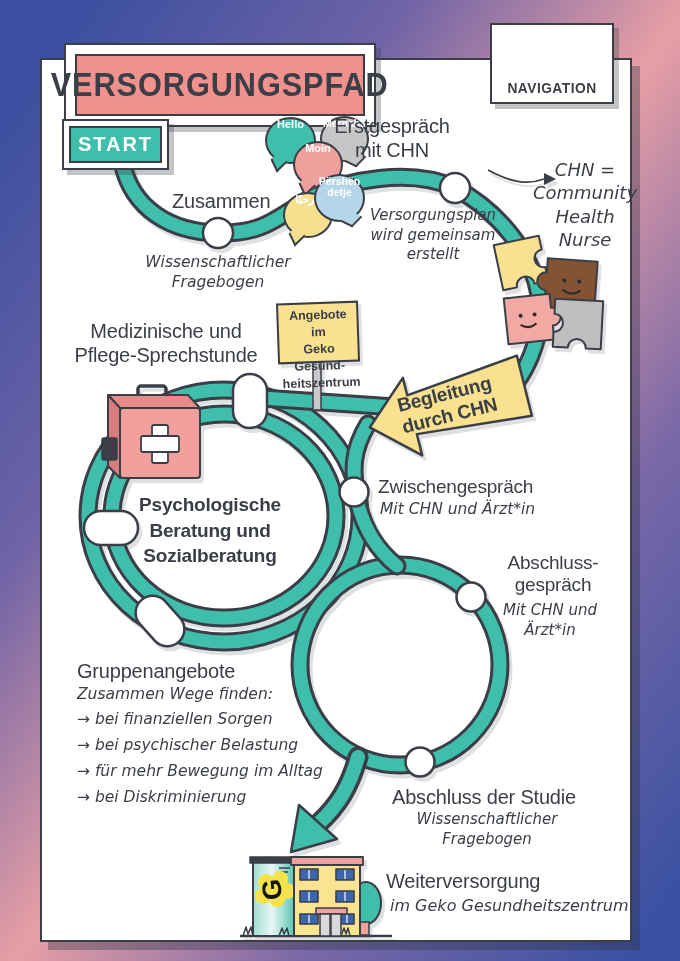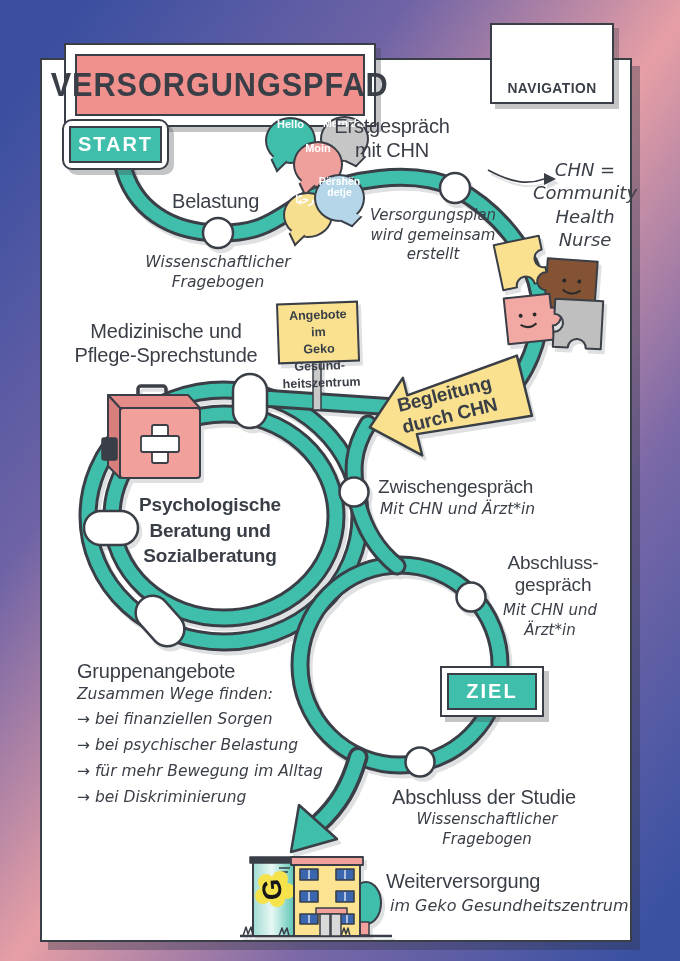--- a/index.html
+++ b/index.html
@@ -12,21 +12,21 @@
     box-shadow:8px 8px 0 rgba(44,48,66,.35);}
   
   .frame{background:#fff;border:2px solid #3a3f47;box-shadow:5px 5px 0 rgba(58,63,71,.3);}
   #titleFrame{left:64px;top:43px;width:308px;height:80px;border-width:2.5px;}
   #titleInner{left:9px;top:9px;right:9px;bottom:9px;background:#f0918e;border:2px solid #3a3f47;
     display:flex;align-items:center;justify-content:center;}
   #titleInner span{font-size:33px;font-weight:700;letter-spacing:1px;transform:scaleX(.93);white-space:nowrap;}
   #navBox{left:490px;top:23px;width:120px;height:77px;}
   #navText{left:0;right:0;bottom:6px;text-align:center;font-size:14.5px;font-weight:600;letter-spacing:.5px;transform:scaleX(.95);}
   .marker{border-width:2px;}
-  #startBox{left:62px;top:119px;width:103px;height:47px;border-radius:10px;}
+  #startBox{left:62px;top:119px;width:103px;height:47px;}
   #zielBox{left:440px;top:666px;width:100px;height:47px;}
   .markerInner{left:5px;top:5px;right:5px;bottom:5px;background:#3fbfab;border:2px solid #3a3f47;
     display:flex;align-items:center;justify-content:center;color:#fff;font-weight:700;font-size:20px;letter-spacing:2px;}
   
   .h{font-weight:400;font-size:20px;letter-spacing:-.2px;line-height:1.18;}
   .h.sm{font-size:19px;}
   .hand{font-style:italic;font-family:"DejaVu Sans",sans-serif;font-size:15.5px;line-height:1.3;}
   .pre{white-space:pre-line;}
   .ctr{text-align:center;transform:translateX(-50%);}
   
@@ -200,42 +200,39 @@
     </div>
   </div>
 
   <div class="abs frame" id="navBox">
     <div class="abs" id="navText">NAVIGATION</div>
   </div>
 
   <div class="abs frame marker" id="startBox">
     <div class="abs markerInner">START</div>
   </div>
-  <div class="abs frame marker" id="zielBox">
-    <div class="abs markerInner">ZIEL</div>
-  </div>
 
   <div class="abs bubble" style="left:265px;top:117px;width:47px;height:43px;background:#3fbfab;">
     <span class="pre">Hello</span><div class="tail l"></div>
   </div>
   <div class="abs bubble" style="left:320px;top:116px;width:45px;height:42px;background:#c6c6c6;font-size:10.5px;">
     <span class="pre">Merhaba</span><div class="tail r"></div>
   </div>
   <div class="abs bubble" style="left:293px;top:141px;width:46px;height:43px;background:#f0a09c;">
     <span class="pre">Moin</span><div class="tail l"></div>
   </div>
   <div class="abs bubble" style="left:283px;top:192px;width:46px;height:42px;background:#f6df8e;">
     <span class="pre">مرحبًا</span><div class="tail l"></div>
   </div>
   <div class="abs bubble" style="left:314px;top:174px;width:47px;height:44px;background:#b5d6e8;font-size:10.5px;">
     <span class="pre">Përshën
 detje</span><div class="tail r"></div>
   </div>
 
-  <div class="abs h" style="left:172px;top:190px;">Belastung</div>
+  <div class="abs h" style="left:172px;top:190px;">Zusammen</div>
   <div class="abs hand pre ctr" style="left:218px;top:252px;text-align:center;">Wissenschaftlicher
 Fragebogen</div>
 
   <div class="abs h pre ctr" style="left:392px;top:115px;text-align:center;">Erstgespräch
 mit CHN</div>
   <div class="abs hand pre ctr" style="left:433px;top:206px;text-align:center;font-size:15px;">Versorgungsplan
 wird gemeinsam
 erstellt</div>
   <div class="abs hand pre ctr" style="left:585px;top:158px;text-align:center;font-size:18px;">CHN =
 Community

